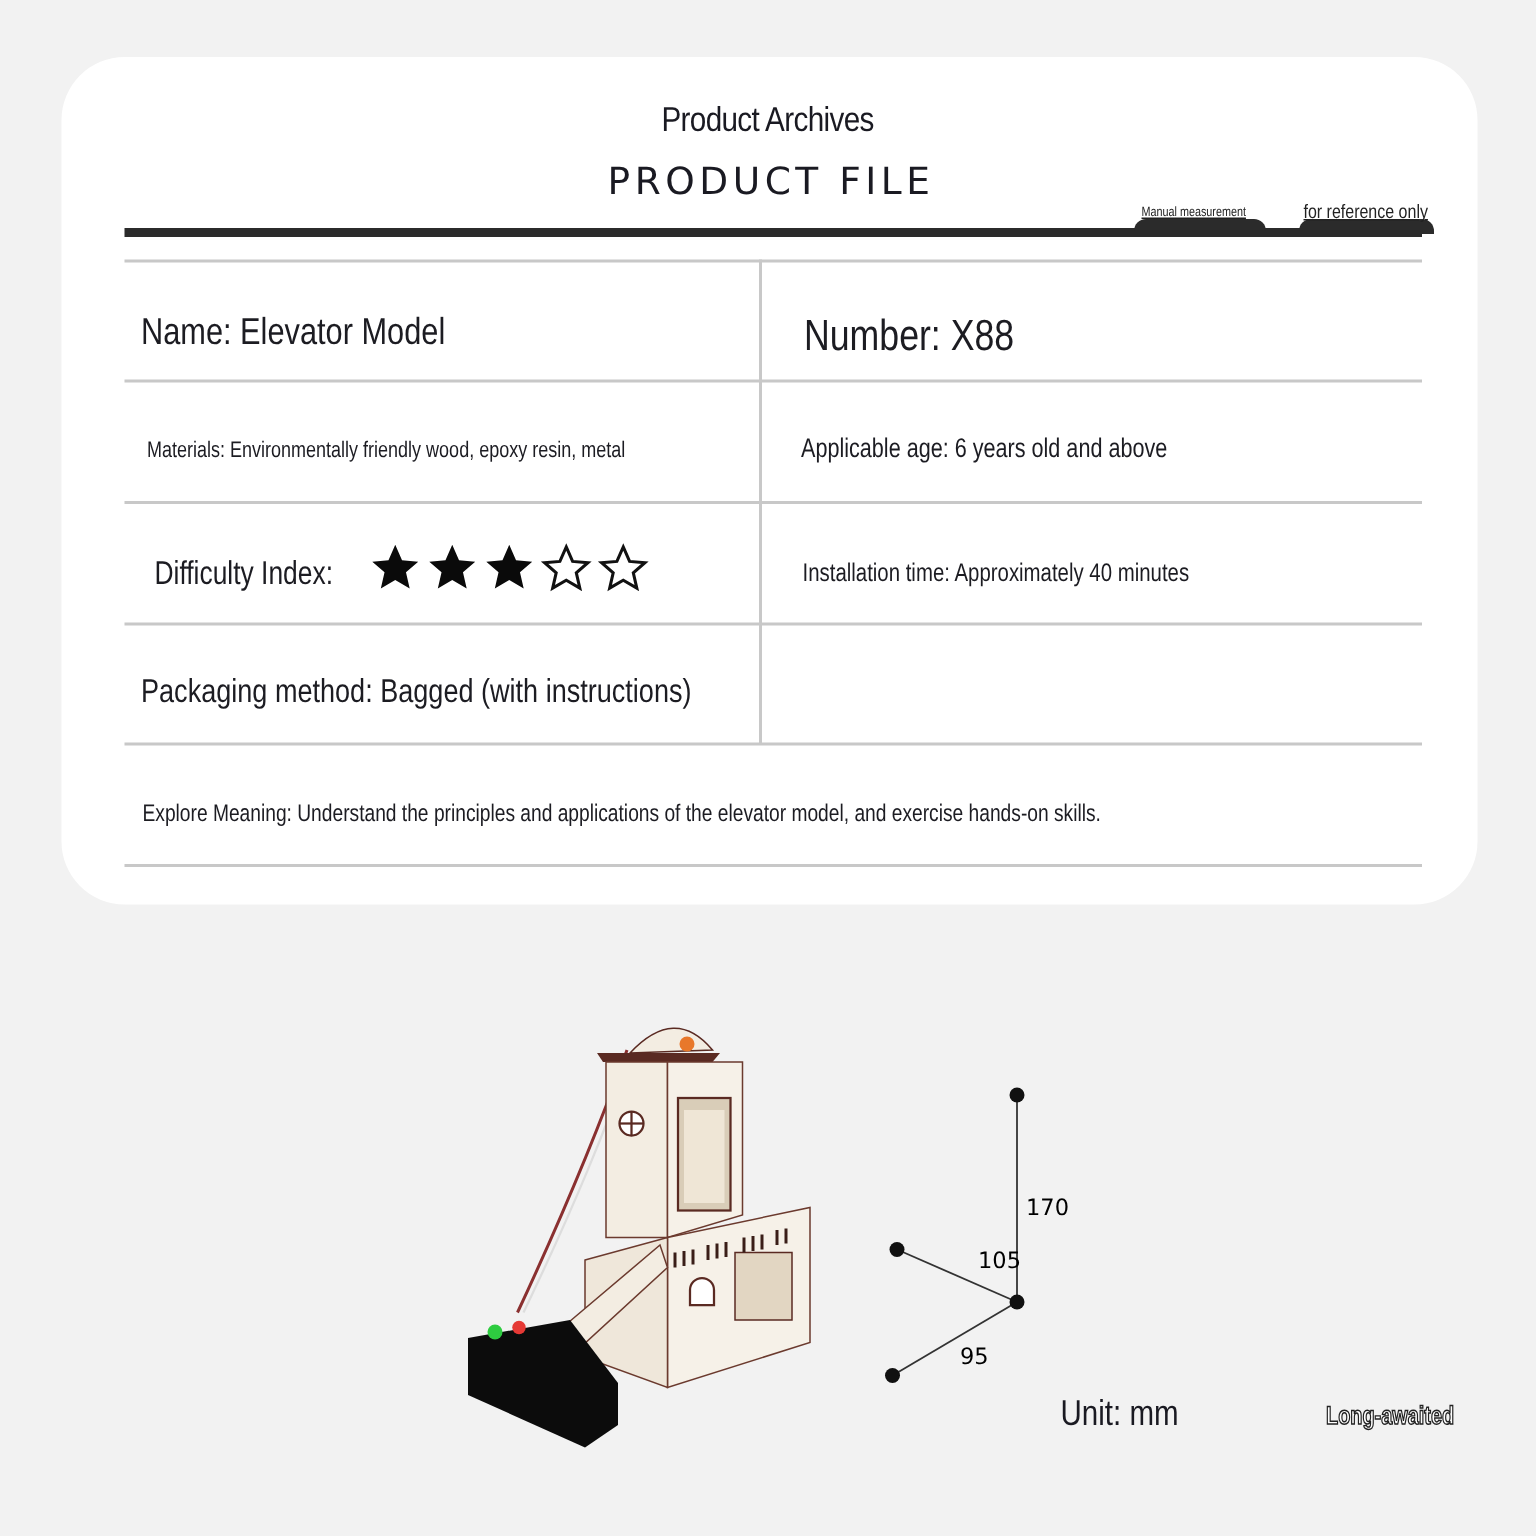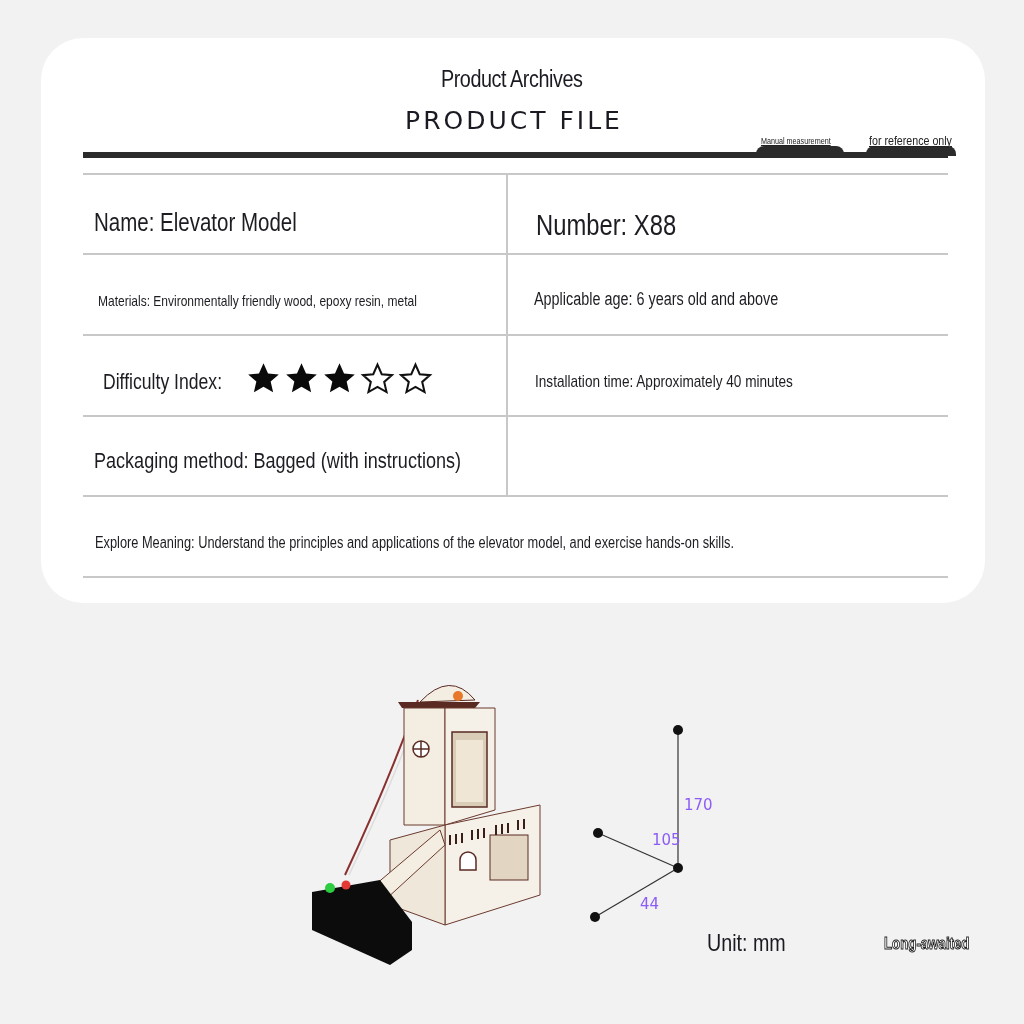--- a/index.html
+++ b/index.html
@@ -48,21 +48,21 @@
   .c-name { left: 94px; top: 222px; font-size: 25px; transform: translateY(-50%) scaleX(0.82); }
   .c-num { left: 536px; top: 225px; font-size: 29px; transform: translateY(-50%) scaleX(0.82); }
   .c-mat { left: 98px; top: 300px; font-size: 15px; transform: translateY(-50%) scaleX(0.8); }
   .c-age { left: 534px; top: 299px; font-size: 18px; transform: translateY(-50%) scaleX(0.8); }
   .c-diff { left: 103px; top: 382px; font-size: 22px; transform: translateY(-50%) scaleX(0.8); }
   .c-inst { left: 535px; top: 382px; font-size: 17px; transform: translateY(-50%) scaleX(0.8); }
   .c-pack { left: 94px; top: 461px; font-size: 22px; transform: translateY(-50%) scaleX(0.82); }
   .c-exp { left: 95px; top: 543px; font-size: 16px; transform: translateY(-50%) scaleX(0.8); }
   .stars { position: absolute; left: 246px; top: 361px; display: flex; gap: 3px; }
   .star { width: 35px; height: 35px; }
-  .dim-label { position: absolute; font-family: "DejaVu Sans", sans-serif; font-size: 15px; color: #8b5cf6; }
+  .dim-label { position: absolute; font-family: "DejaVu Sans", sans-serif; font-size: 15px; color: #000000; }
   .unit { position: absolute; left: 707px; top: 929px; font-size: 24px; white-space: nowrap;
           transform: scaleX(0.82); transform-origin: 0 0; color: #1a1a22; }
   .outline-text {
     position: absolute; left: 884px; top: 934px; font-size: 17px; white-space: nowrap;
     color: #ffffff; -webkit-text-stroke: 1px #222; font-weight: bold;
     transform: scaleX(0.78); transform-origin: 0 0;
   }
   .product { position: absolute; left: 300px; top: 660px; width: 260px; height: 320px; }
   .diagram { position: absolute; left: 580px; top: 715px; width: 120px; height: 210px; }
 </style>
@@ -162,16 +162,16 @@
   <line x1="98" y1="15" x2="98" y2="153" stroke="#333" stroke-width="1.2"></line>
   <line x1="18" y1="118" x2="98" y2="153" stroke="#333" stroke-width="1.2"></line>
   <line x1="15" y1="202" x2="98" y2="153" stroke="#333" stroke-width="1.2"></line>
   <circle cx="98" cy="15" r="5" fill="#111"></circle>
   <circle cx="98" cy="153" r="5" fill="#111"></circle>
   <circle cx="18" cy="118" r="5" fill="#111"></circle>
   <circle cx="15" cy="202" r="5" fill="#111"></circle>
 </svg>
 <div class="dim-label" style="left:684px;top:796px">170</div>
 <div class="dim-label" style="left:652px;top:831px">105</div>
-<div class="dim-label" style="left:640px;top:895px">44</div>
+<div class="dim-label" style="left:640px;top:895px">95</div>
 
 <div class="unit">Unit: mm</div>
 <div class="outline-text">Long-awaited</div>
 
 </body></html>

